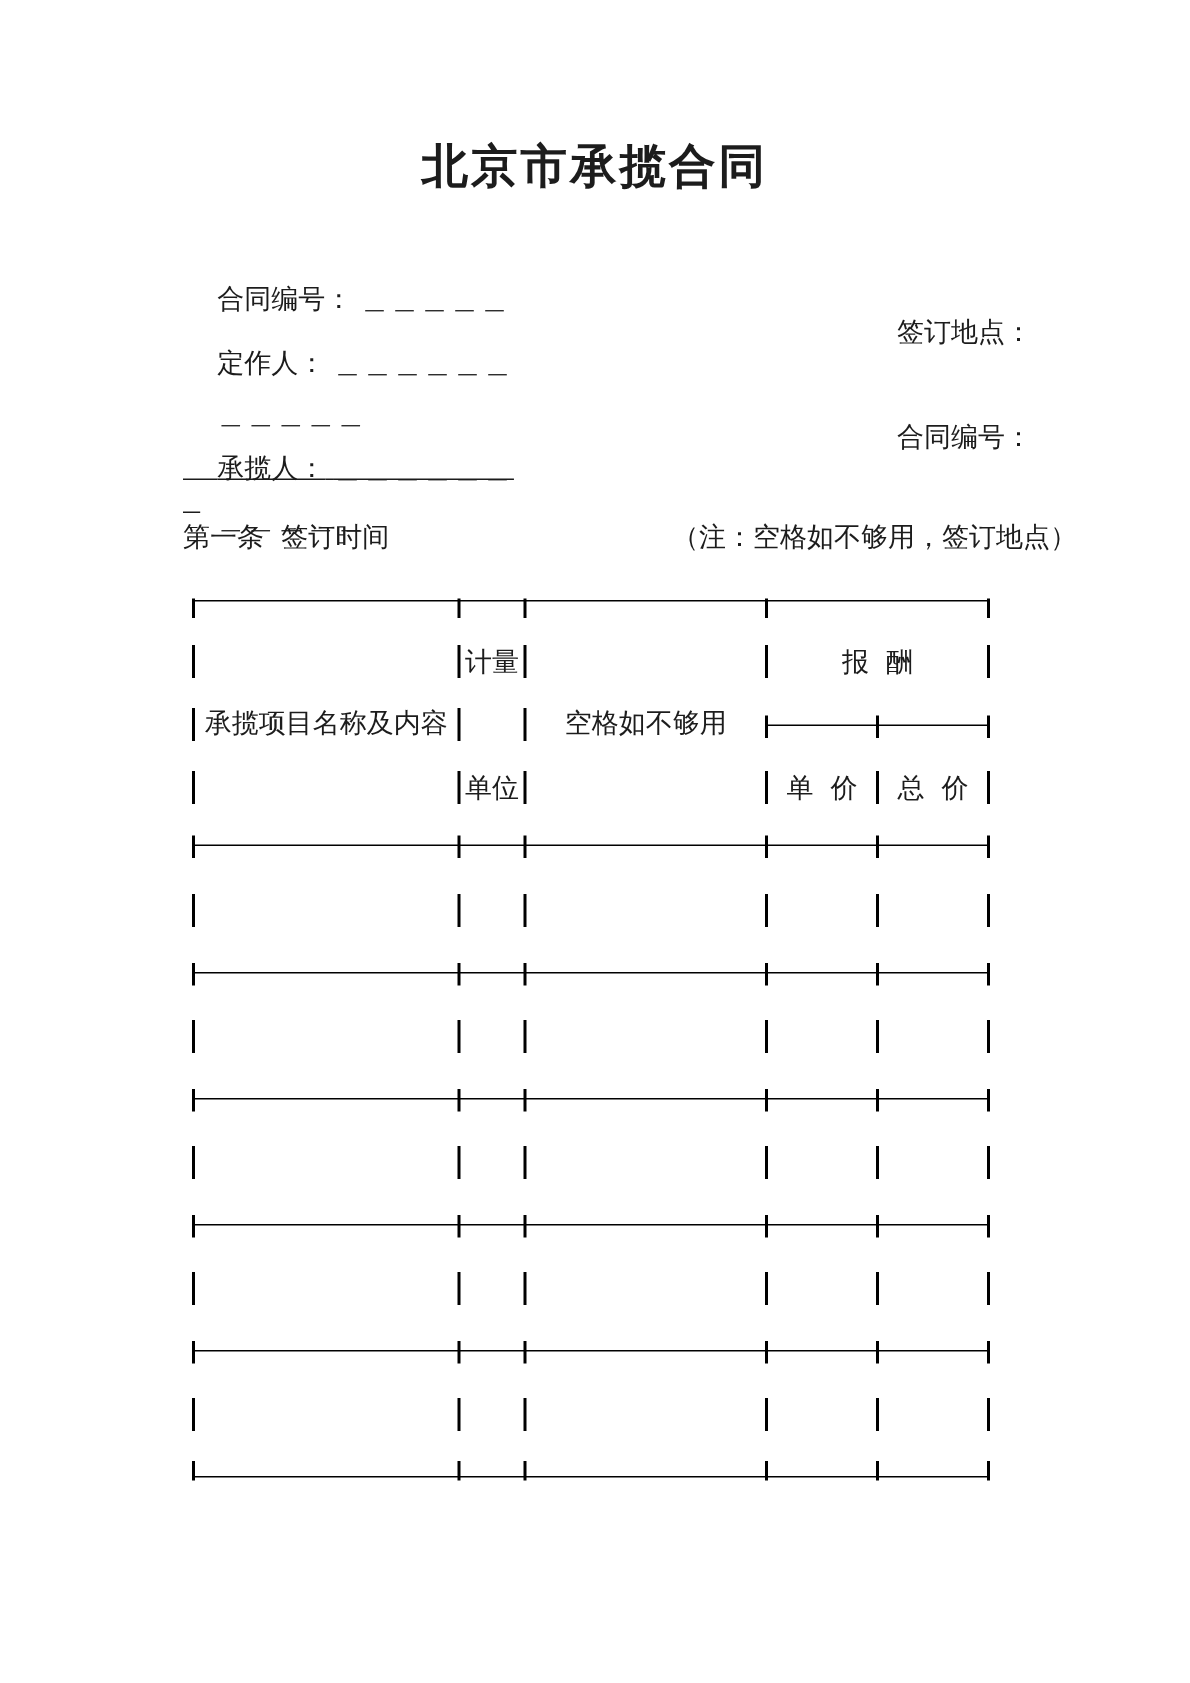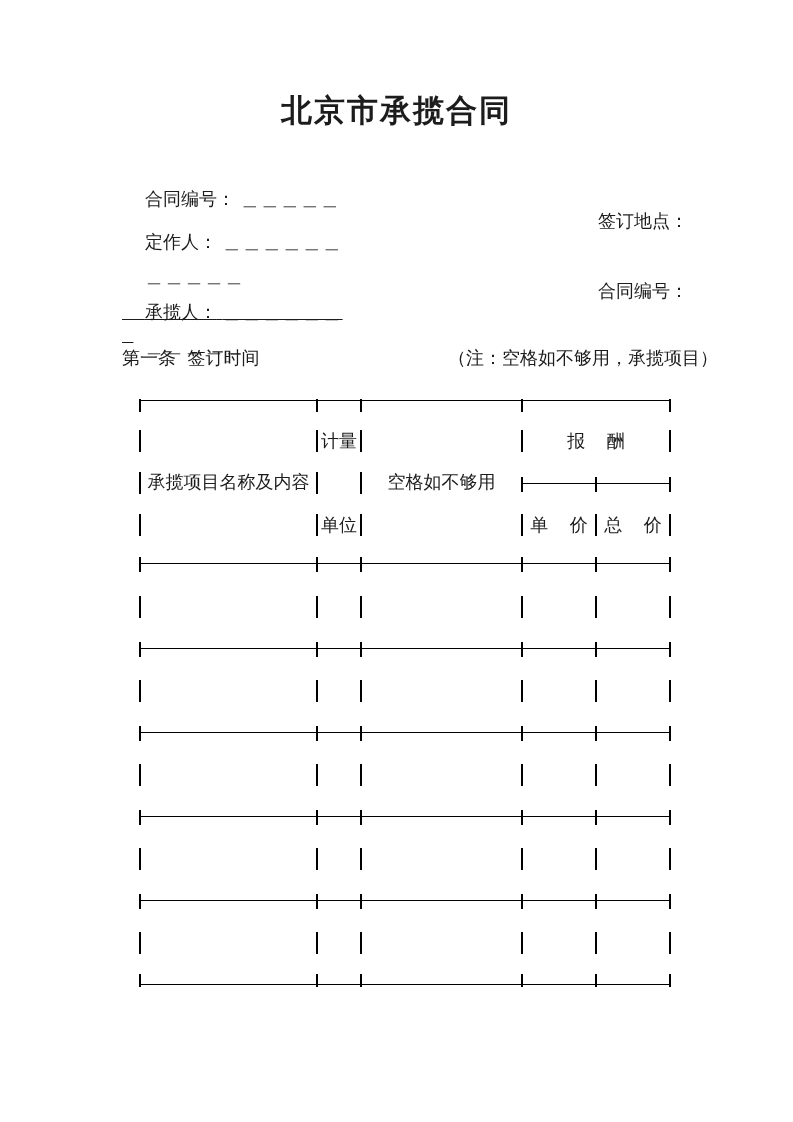--- a/index.html
+++ b/index.html
@@ -14,21 +14,21 @@
   .doc-title{
     position:absolute;top:90px;left:0;right:0;
     text-align:center;
     font-size:31px;font-weight:bold;
     letter-spacing:2px;
     white-space:pre;
   }
   .line{position:absolute;font-size:18px;white-space:pre;}
   .blank{letter-spacing:2px;}
   
-  .sheet{position:absolute;left:140px;top:400px;width:530px;height:584px;font-family:Liberation Mono, monospace;}
+  .sheet{position:absolute;left:129px;top:400px;width:530px;height:584px;}
   .hline{position:absolute;left:0;width:530px;height:0;border-top:1.6px solid #000;}
   .hline i{position:absolute;top:-7px;width:1.6px;height:15px;background:#000;}
   .hline.top i{top:-2px;height:13px;}
   .hline.bottom i{top:-11px;height:13px;}
   .vbars{position:absolute;left:0;width:530px;height:22px;}
   .vbars i{position:absolute;top:0;width:1.6px;height:22px;background:#000;}
   .cell{
     position:absolute;font-size:18px;line-height:22px;
     text-align:center;white-space:pre;color:#1c1c1c;
   }
@@ -54,21 +54,21 @@
 
   <div class="line" style="left:122px;top:279px;text-decoration:underline;">
     <span>承揽人：</span><span> </span><span class="blank">＿＿＿＿＿＿</span>
   </div>
   <div class="line" style="left:598px;top:279px;">合同编号：</div>
   <div class="line" style="left:122px;top:313px;">
     <span class="blank">＿＿＿＿＿</span>
   </div>
 
   <div class="line" style="left:122px;top:346px;">第一条  签订时间</div>
-  <div class="line" style="left:448px;top:346px;">（注：空格如不够用，承揽项目）</div>
+  <div class="line" style="left:448px;top:346px;">（注：空格如不够用，签订地点）</div>
 
   <div class="sheet">
 
     <div class="hline top" style="top:0;">
         <i style="left: -1px;"></i>
         <i style="left: 176px;"></i>
         <i style="left: 220px;"></i>
         <i style="left: 381px;"></i>
         <i style="left: 529px;"></i>
       </div>

